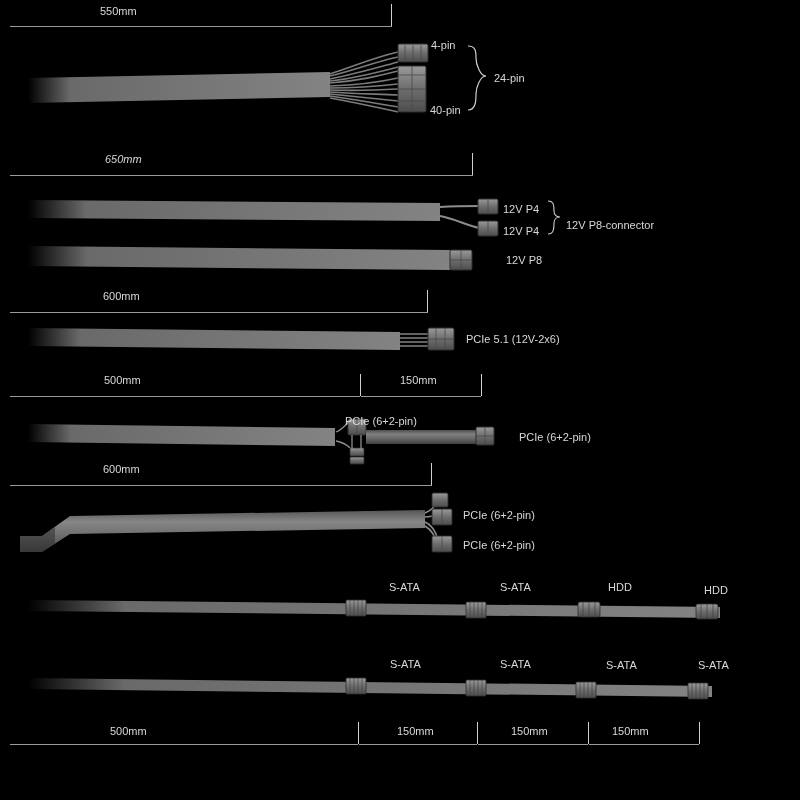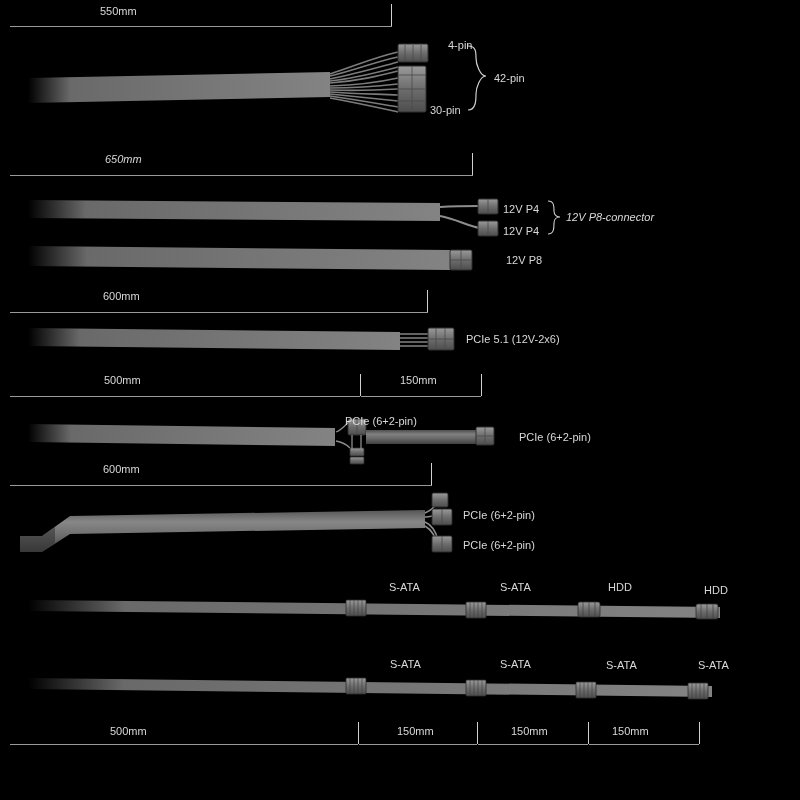--- a/index.html
+++ b/index.html
@@ -289,27 +289,27 @@
       <rect x="688" y="683" width="20" height="16" rx="1" fill="url(#connGrad)" stroke="#2e2e2e" stroke-width="0.8"></rect>
       <g stroke="#3e3e3e" stroke-width="0.6">
         <line x1="692" y1="683" x2="692" y2="699"></line>
           <line x1="696" y1="683" x2="696" y2="699"></line>
         <line x1="700" y1="683" x2="700" y2="699"></line>
           <line x1="704" y1="683" x2="704" y2="699"></line>
       </g>
     </g>
   </svg>
 
-  <div class="lbl" style="left:448px; top:39px;">4-pin</div>
-  <div class="lbl" style="left:430px; top:104px;">30-pin</div>
-  <div class="lbl" style="left:494px; top:72px;">42-pin</div>
+  <div class="lbl" style="left:431px; top:39px;">4-pin</div>
+  <div class="lbl" style="left:430px; top:104px;">40-pin</div>
+  <div class="lbl" style="left:494px; top:72px;">24-pin</div>
 
   <div class="lbl" style="left:503px; top:203px;">12V P4</div>
   <div class="lbl" style="left:503px; top:225px;">12V P4</div>
-  <div class="lbl" style="left:566px; top:211px;font-style:italic;">12V P8-connector</div>
+  <div class="lbl" style="left:566px; top:219px;">12V P8-connector</div>
   <div class="lbl" style="left:506px; top:254px;">12V P8</div>
 
   <div class="lbl" style="left:466px; top:333px;">PCIe 5.1 (12V-2x6)</div>
 
   <div class="lbl" style="left:345px; top:415px;">PCIe (6+2-pin)</div>
   <div class="lbl" style="left:519px; top:431px;">PCIe (6+2-pin)</div>
 
   <div class="lbl" style="left:463px; top:509px;">PCIe (6+2-pin)</div>
   <div class="lbl" style="left:463px; top:539px;">PCIe (6+2-pin)</div>
 

